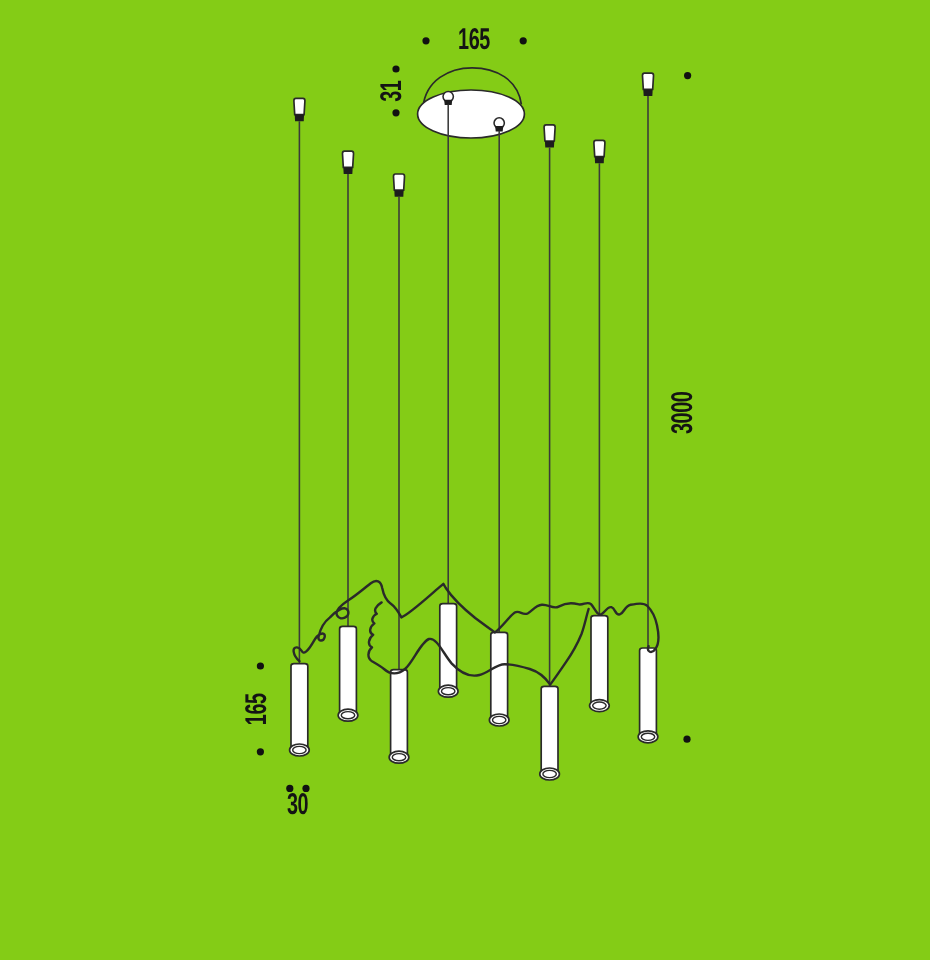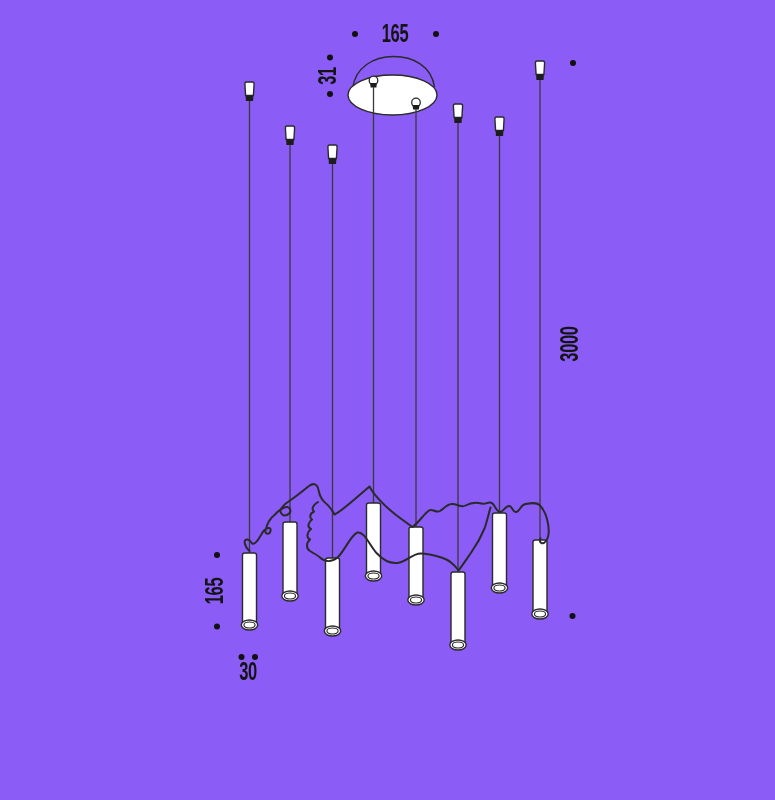--- a/index.html
+++ b/index.html
@@ -5,21 +5,21 @@
   html, body {
     margin: 0;
     padding: 0;
     background: #ffffff;
     font-family: "Liberation Sans", sans-serif;
   }
   .stage {
     position: relative;
     width: 775px;
     height: 800px;
-    background: #8b5cf6;
+    background: #84cc16;
     overflow: hidden;
   }
   .drawing {
     position: absolute;
     left: 0;
     top: 0;
   }
   .dim-label {
     position: absolute;
     color: #141414;

